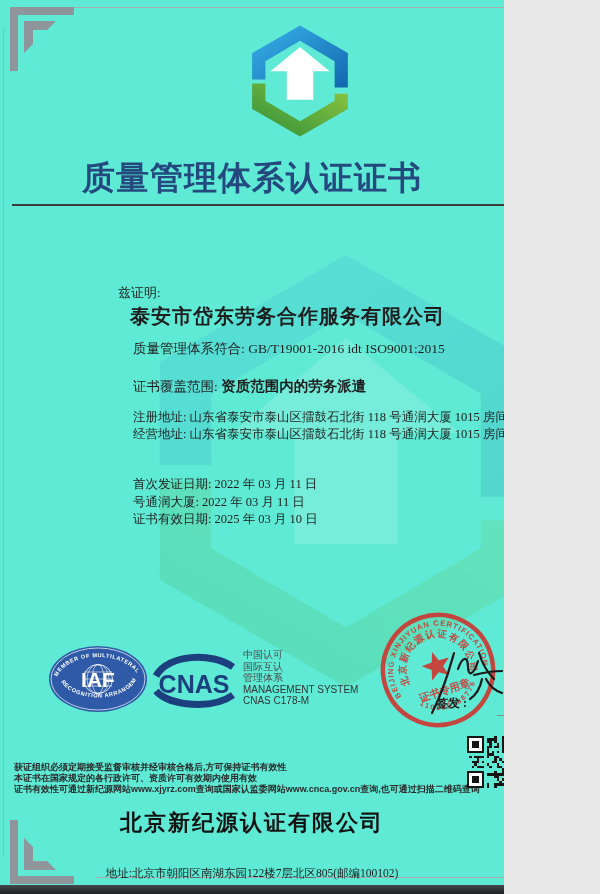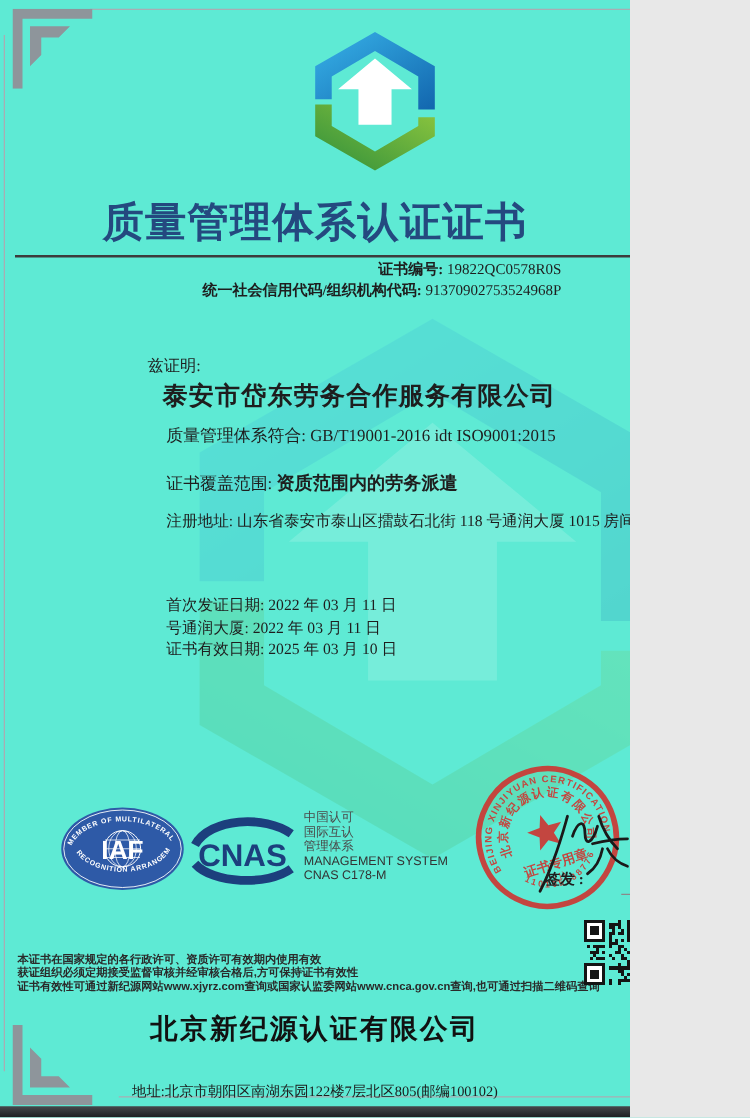--- a/index.html
+++ b/index.html
@@ -90,45 +90,39 @@
     <g id="hexlogo-g">
       <path d="M8,30 L55,3 L102,30 L102,64 L89,64 L89,38 L55,18 L21,38 L21,56 L8,56 Z" fill="url(#lg-blue)"></path>
       <path d="M102,70 L102,85 L55,112 L8,85 L8,60 L21,60 L21,77 L55,97 L89,77 L89,70 Z" fill="url(#lg-green)"></path>
       <path d="M55,24 L84,48 L68,48 L68,76 L42,76 L42,48 L26,48 Z" fill="#ffffff"></path>
     </g>
   </svg>
 
   <div id="title" class="abs">质量管理体系认证证书</div>
   <div id="title-rule" class="abs"></div>
 
-  <div id="cert-nums" class="abs">
-    <div>
-      <span class="lbl">证书编号:</span>
-      <span class="val">19822QC0578R0S</span>
-    </div>
-    <div>
-      <span class="lbl">统一社会信用代码/组织机构代码:</span>
-      <span class="val">91370902753524968P</span>
-    </div>
-  </div>
 
   <div id="statement" class="abs">兹证明:</div>
   <div id="company" class="abs">泰安市岱东劳务合作服务有限公司</div>
 
   <div class="bodyline" style="top:340px;">
     <span>质量管理体系符合:</span>
     <span>GB/T19001-2016 idt ISO9001:2015</span>
   </div>
   <div class="bodyline" style="top:377px;">
     <span>证书覆盖范围:</span>
     <span class="bold" style="font-size:14.5px;">资质范围内的劳务派遣</span>
   </div>
 
   <div class="addrline" style="top:409px;">
     <span>注册地址:</span>
+    <span>山东省泰安市泰山区擂鼓石北街 118 号通润大厦 1015 房间</span>
+  </div>
+  <div class="addrline" style="top:426px;">
+    <span>经营地址:</span>
     <span>山东省泰安市泰山区擂鼓石北街 118 号通润大厦 1015 房间</span>
   </div>
 
   <div class="addrline" style="top:476px;">
     <span>首次发证日期:</span>
     <span>2022 年 03 月 11 日</span>
   </div>
   <div class="addrline" style="top:494px;">
     <span>号通润大厦:</span>
     <span>2022 年 03 月 11 日</span>
@@ -326,22 +320,22 @@
         <rect x="14" y="0" width="7" height="7" fill="#141414"></rect>
         <rect x="15" y="1" width="5" height="5" fill="#fff"></rect>
         <rect x="16" y="2" width="3" height="3" fill="#141414"></rect>
         <rect x="0" y="14" width="7" height="7" fill="#141414"></rect>
         <rect x="1" y="15" width="5" height="5" fill="#fff"></rect>
         <rect x="2" y="16" width="3" height="3" fill="#141414"></rect>
       </g>
   </svg>
 
   <div id="fineprint" class="abs">
+    <div>获证组织必须定期接受监督审核并经审核合格后,方可保持证书有效性</div>
     <div>本证书在国家规定的各行政许可、资质许可有效期内使用有效</div>
-    <div>获证组织必须定期接受监督审核并经审核合格后,方可保持证书有效性</div>
     <div>证书有效性可通过新纪源网站www.xjyrz.com查询或国家认监委网站www.cnca.gov.cn查询,也可通过扫描二维码查询</div>
   </div>
 
   <div id="footer-company" class="abs">北京新纪源认证有限公司</div>
   <div id="footer-address" class="abs">地址:北京市朝阳区南湖东园122楼7层北区805(邮编100102)</div>
 
   <div id="bottom-strip" class="abs"></div>
 </div>
 
 </body></html>

